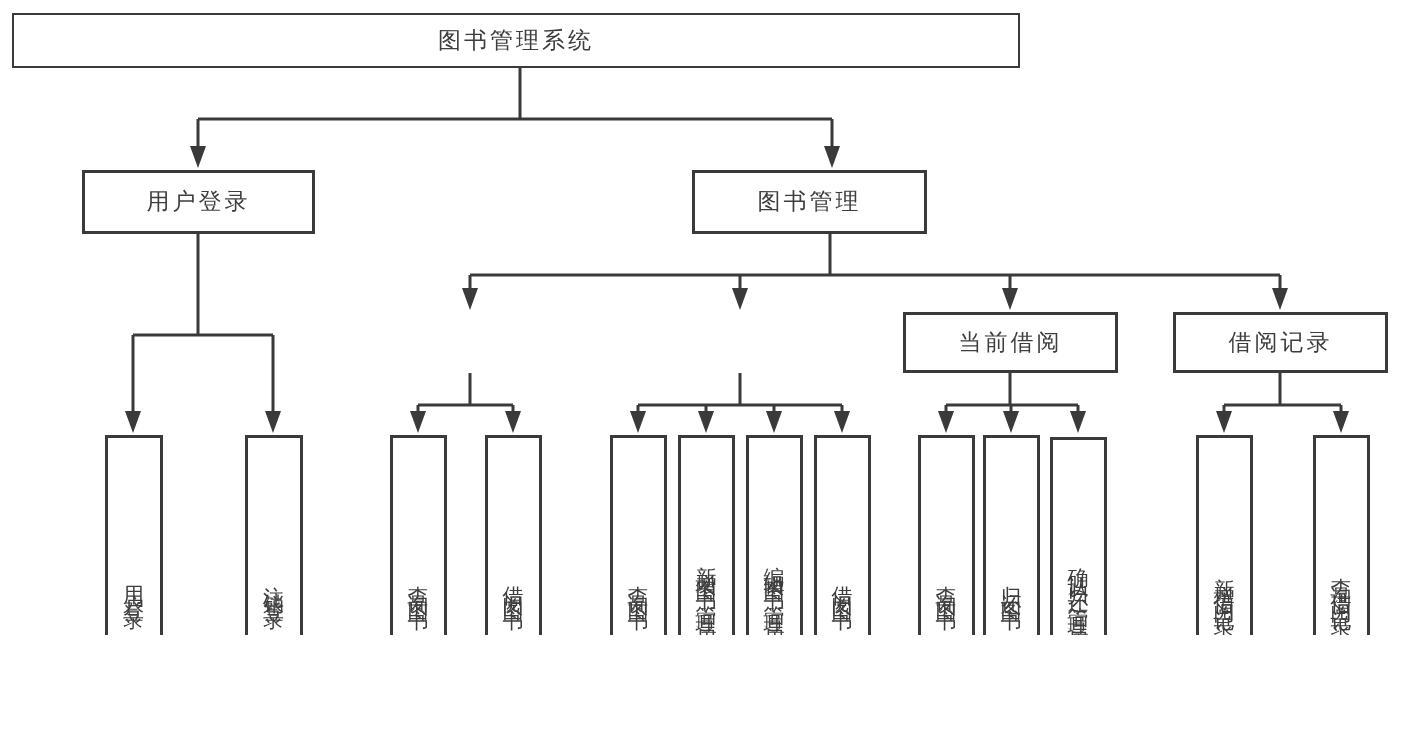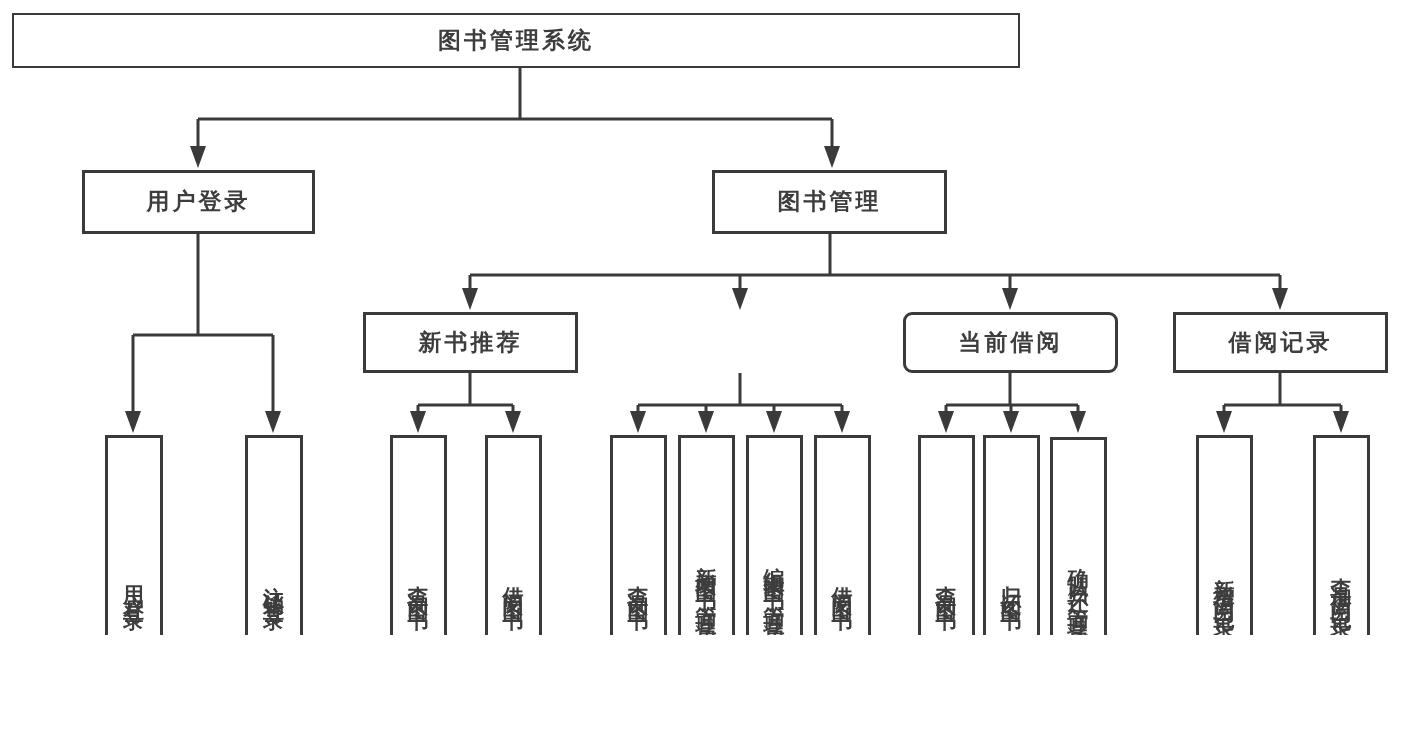--- a/index.html
+++ b/index.html
@@ -8,21 +8,20 @@
     --wm:#b5b2b2;
     --bg:#ffffff;
   }
   html,body{margin:0;padding:0;background:var(--bg);}
   #stage{
     position:relative;
     width:1405px;height:635px;
     background:var(--bg);
     font-family:"Liberation Sans","DejaVu Sans",sans-serif;
     overflow:hidden;
-    font-weight:bold;
   }
   .connector{position:absolute;left:0;top:0;}
   .connector path{stroke:var(--line);stroke-width:3;fill:none;}
   .connector polygon{fill:var(--line);stroke:none;}
   .box{
     position:absolute;
     box-sizing:border-box;
     border:3px solid var(--line);
     background:#fff;
     display:flex;align-items:center;justify-content:center;
@@ -93,24 +92,23 @@
     <polygon points="938,411 954,411 946,433"></polygon>
     <polygon points="1003,411 1019,411 1011,433"></polygon>
     <polygon points="1070,411 1086,411 1078,433"></polygon>
     <polygon points="1216,411 1232,411 1224,433"></polygon>
     <polygon points="1333,411 1349,411 1341,433"></polygon>
   </svg>
 
   <div class="box root" style="left:12px;top:13px;width:1008px;height:55px;">图书管理系统</div>
 
   <div class="box" style="left:82px;top:170px;width:233px;height:64px;">用户登录</div>
-  <div class="box" style="left:712px;top:170px;width:235px;height:64px;">图书管理</div>
+  <div class="box" style="left:692px;top:170px;width:235px;height:64px;">图书管理</div>
 
-  <div class="box" style="left:363px;top:312px;width:215px;height:61px;">新书推荐</div>
-  <div class="box" style="left:903px;top:312px;width:215px;height:61px;border-radius:9px;">当前借阅</div>
+  <div class="box" style="left:903px;top:312px;width:215px;height:61px;">当前借阅</div>
   <div class="box" style="left:1173px;top:312px;width:215px;height:61px;">借阅记录</div>
 
   <div class="box vert" style="left:105px;top:435px;width:58px;height:300px;">用户登录</div>
   <div class="box vert" style="left:245px;top:435px;width:58px;height:300px;">注销登录</div>
 
   <div class="box vert" style="left:390px;top:435px;width:57px;height:300px;">查询图书</div>
   <div class="box vert" style="left:485px;top:435px;width:57px;height:300px;">借阅图书</div>
 
   <div class="box vert" style="left:610px;top:435px;width:57px;height:300px;">查询图书</div>
   <div class="box vert" style="left:678px;top:435px;width:57px;height:300px;">新增图书（管理员）</div>

